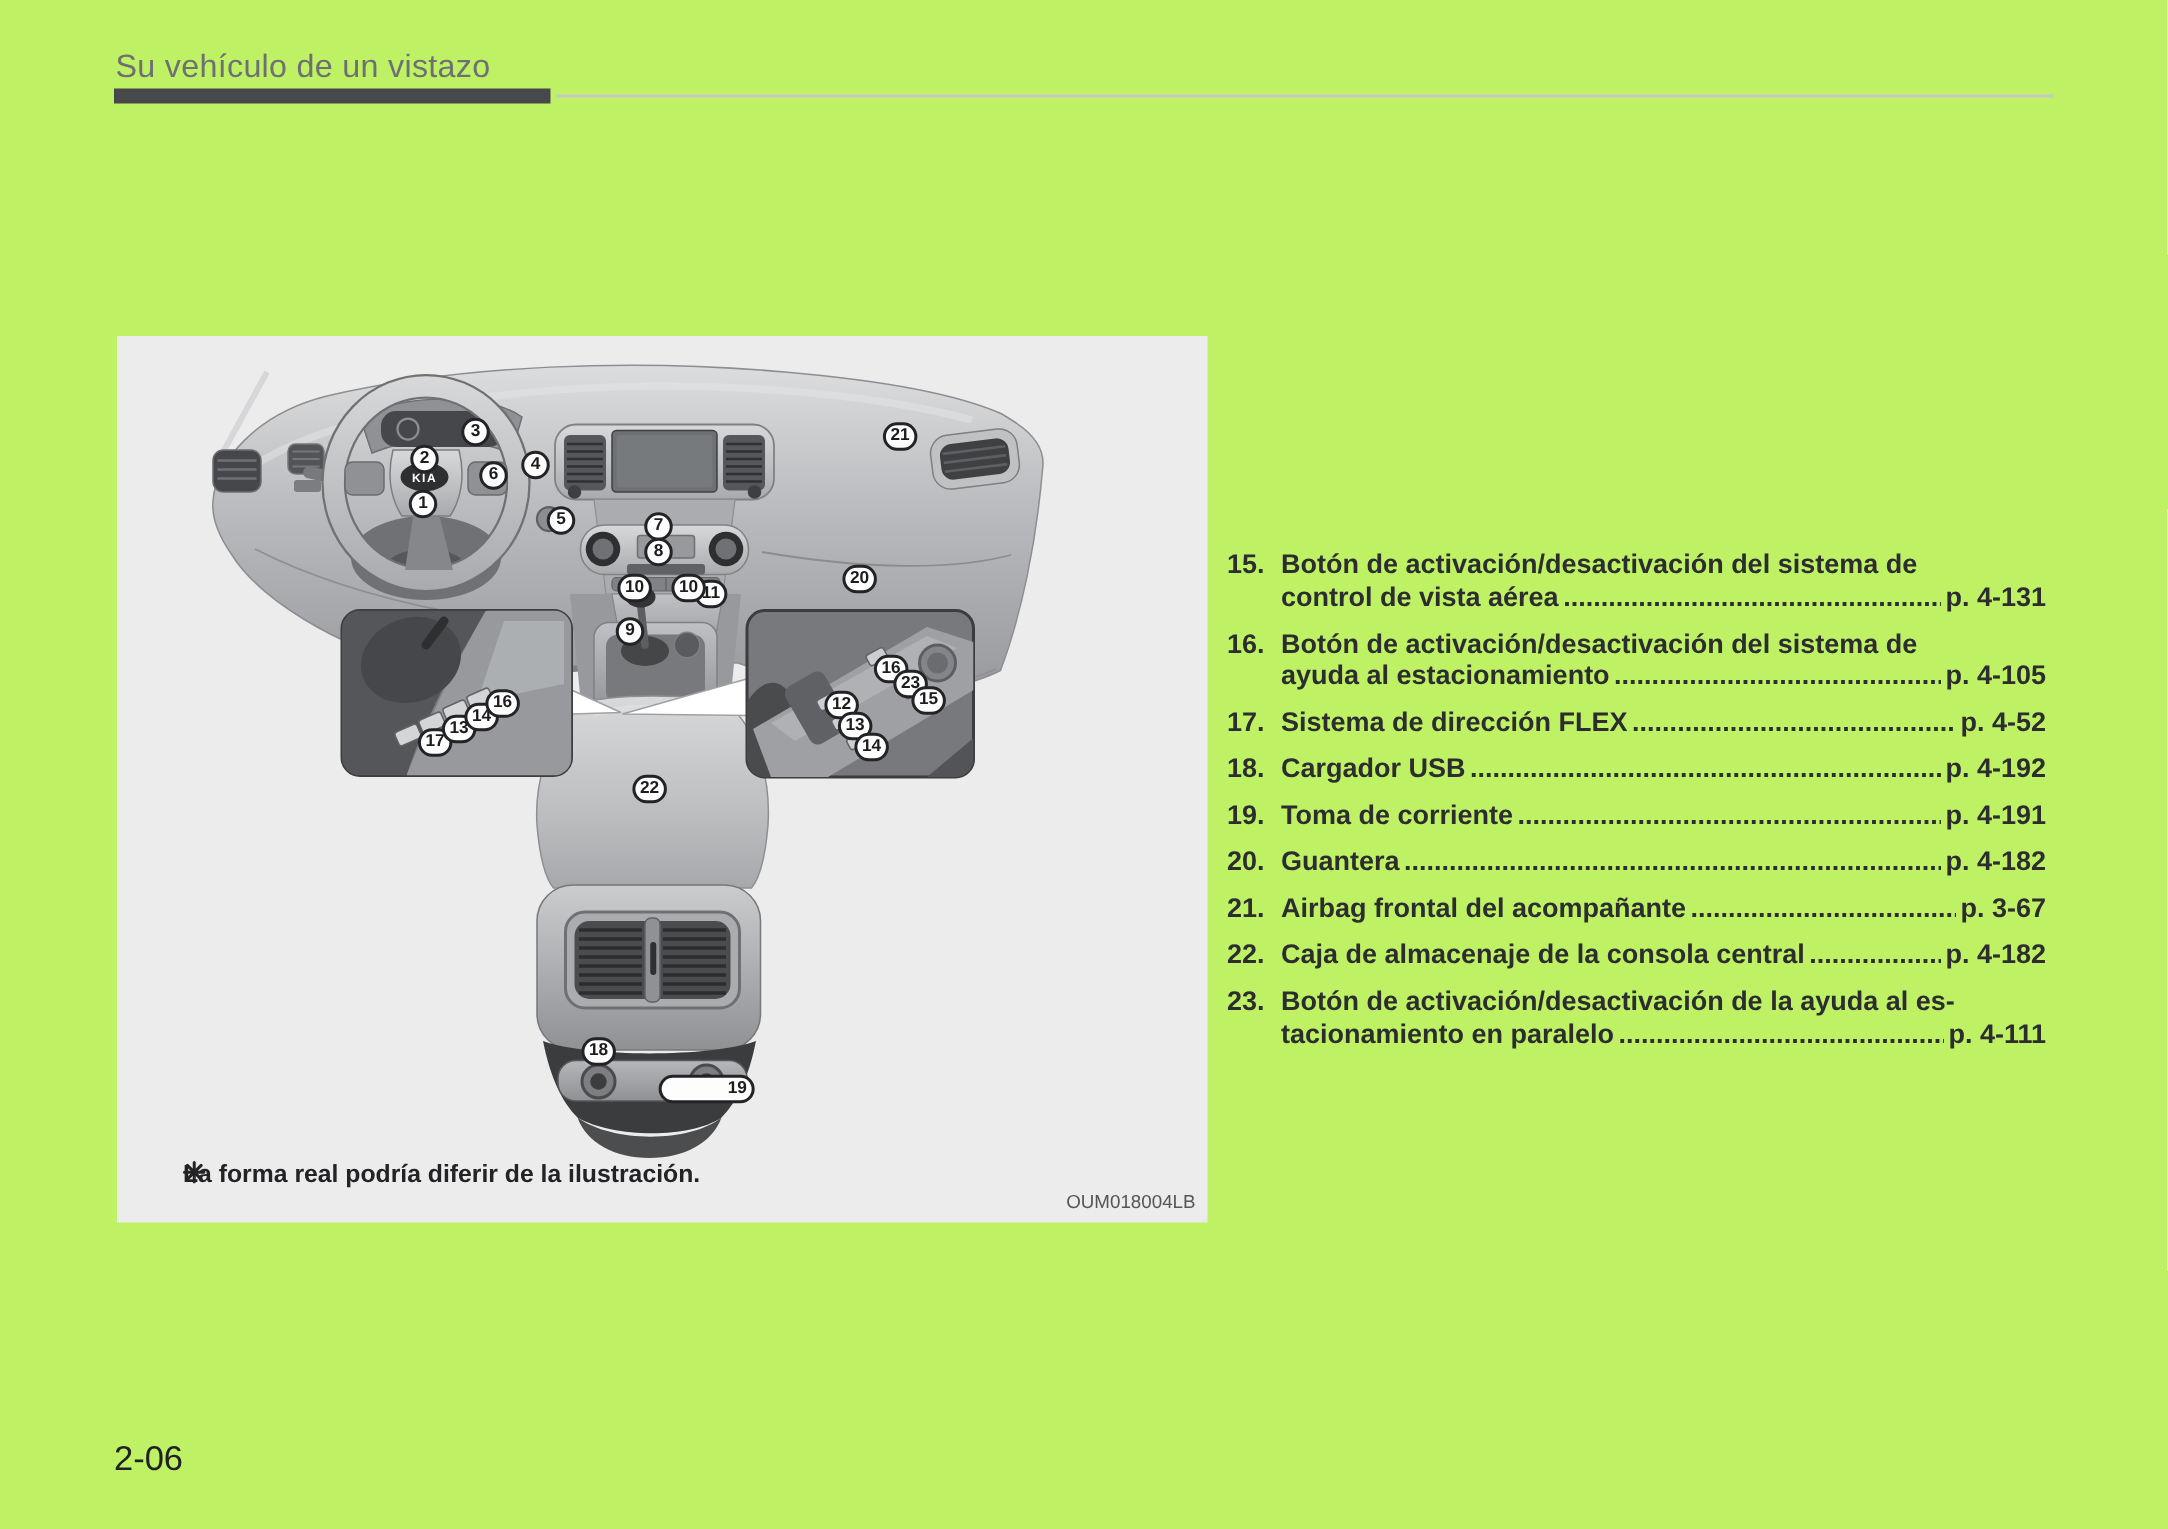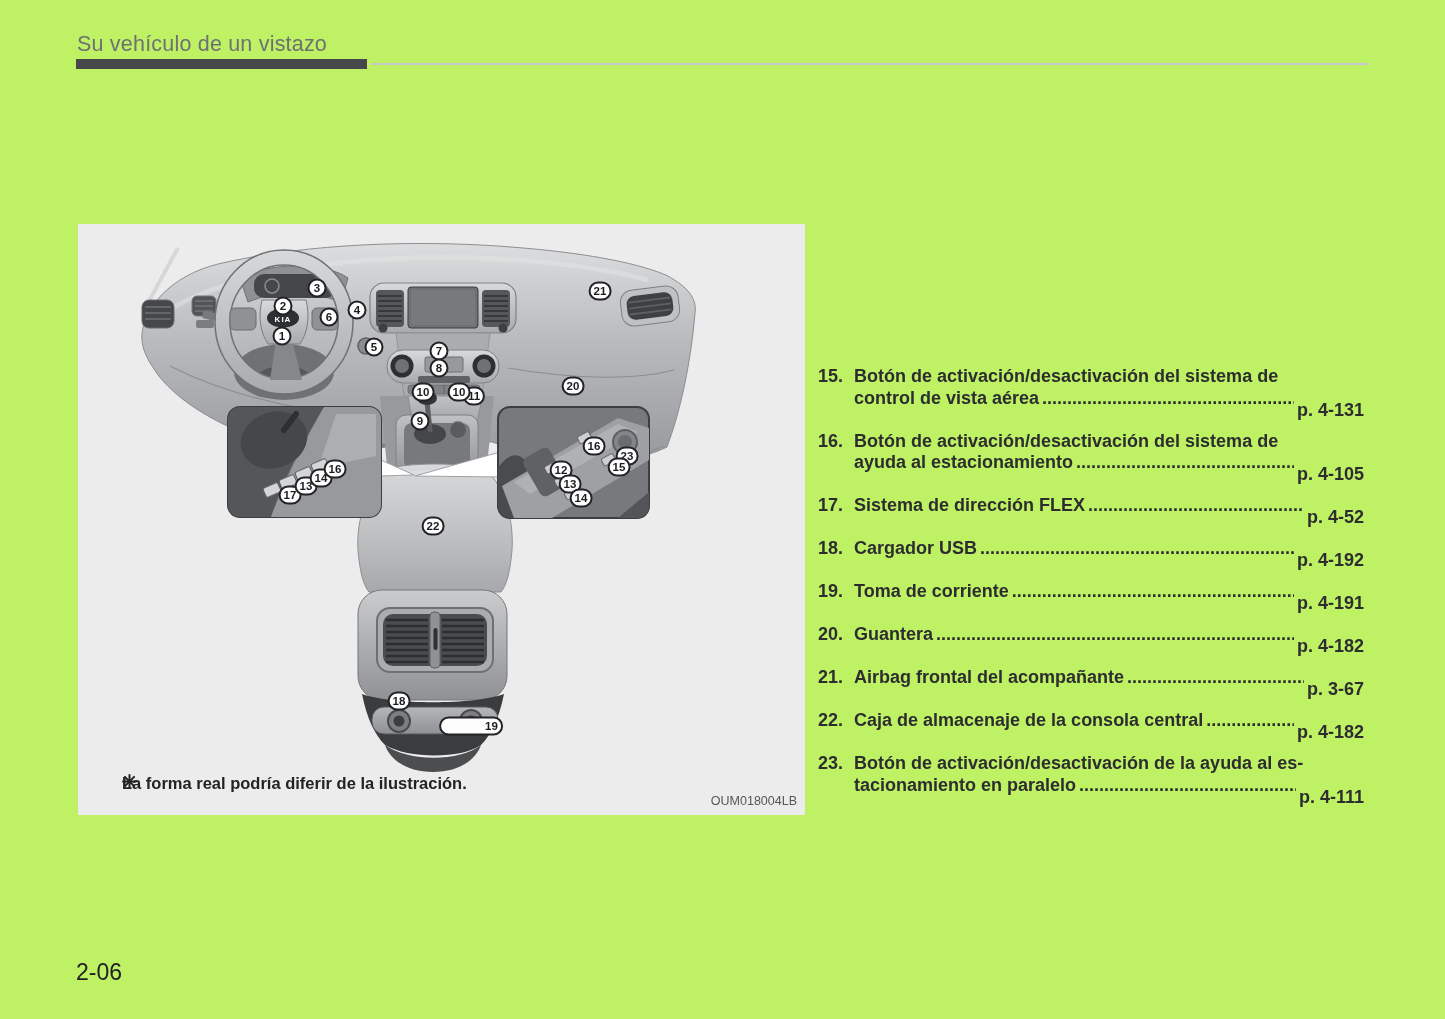--- a/index.html
+++ b/index.html
@@ -27,21 +27,21 @@
   .figure-code { position:absolute; right:8px; bottom:7px; font-size:12.5px; color:#55565a; }
 
   
   .toc { position:absolute; left:818px; top:366px; width:546px; color:#2d2d30; font-size:18px; line-height:21.5px;font-weight:bold; }
   .toc-item { display:flex; margin-bottom:9.5px; }
   .toc-num { width:36px; flex:none; }
   .toc-body { flex:1; min-width:0; }
   .toc-last { display:flex; align-items:flex-start; }
   .toc-text { flex:none; white-space:nowrap; }
   .toc-dots { flex:1; min-width:0; overflow:hidden; white-space:nowrap; margin:0 3px; color:#2d2d30; }
-  .toc-page { flex:none; white-space:nowrap;margin-top:12px; }
+  .toc-page { flex:none; white-space:nowrap; }
 
   .page-number { position:absolute; left:76px; top:959px; font-size:23px; color:#212124; }
 </style>
 </head>
 <body>
 
 <div class="page">
 
   <div class="header-title">Su vehículo de un vistazo</div>
   <div class="header-bar"></div>
@@ -247,21 +247,21 @@
         <div class="callout" style="left: 495px; top: 162px;">20</div>
         <div class="callout" style="left: 522px; top: 67px;">21</div>
         <div class="callout" style="left: 355px; top: 302px;">22</div>
         <div class="callout" style="left: 321px; top: 477px;">18</div>
         <div class="callout" style="left: 393px; top: 502px; padding-left: 44px;">19</div>
         <div class="callout" style="left: 212px; top: 271px;">17</div>
         <div class="callout" style="left: 228px; top: 262px;">13</div>
         <div class="callout" style="left: 243px; top: 254px;">14</div>
         <div class="callout" style="left: 257px; top: 245px;">16</div>
         <div class="callout" style="left: 516px; top: 222px;">16</div>
-        <div class="callout" style="left: 529px; top: 232px; margin-left: 20px;">23</div>
+        <div class="callout" style="left: 529px; top: 232px;">23</div>
         <div class="callout" style="left: 541px; top: 243px;">15</div>
         <div class="callout" style="left: 483px; top: 246px;">12</div>
         <div class="callout" style="left: 492px; top: 260px;">13</div>
         <div class="callout" style="left: 503px; top: 274px;">14</div>
       </div>
 
     <div class="figure-note">
       <svg width="15" height="15" viewBox="0 0 15 15">
         <g stroke="#232326" stroke-width="2" stroke-linecap="round">
           <path d="M7.5,1 V14"></path>

